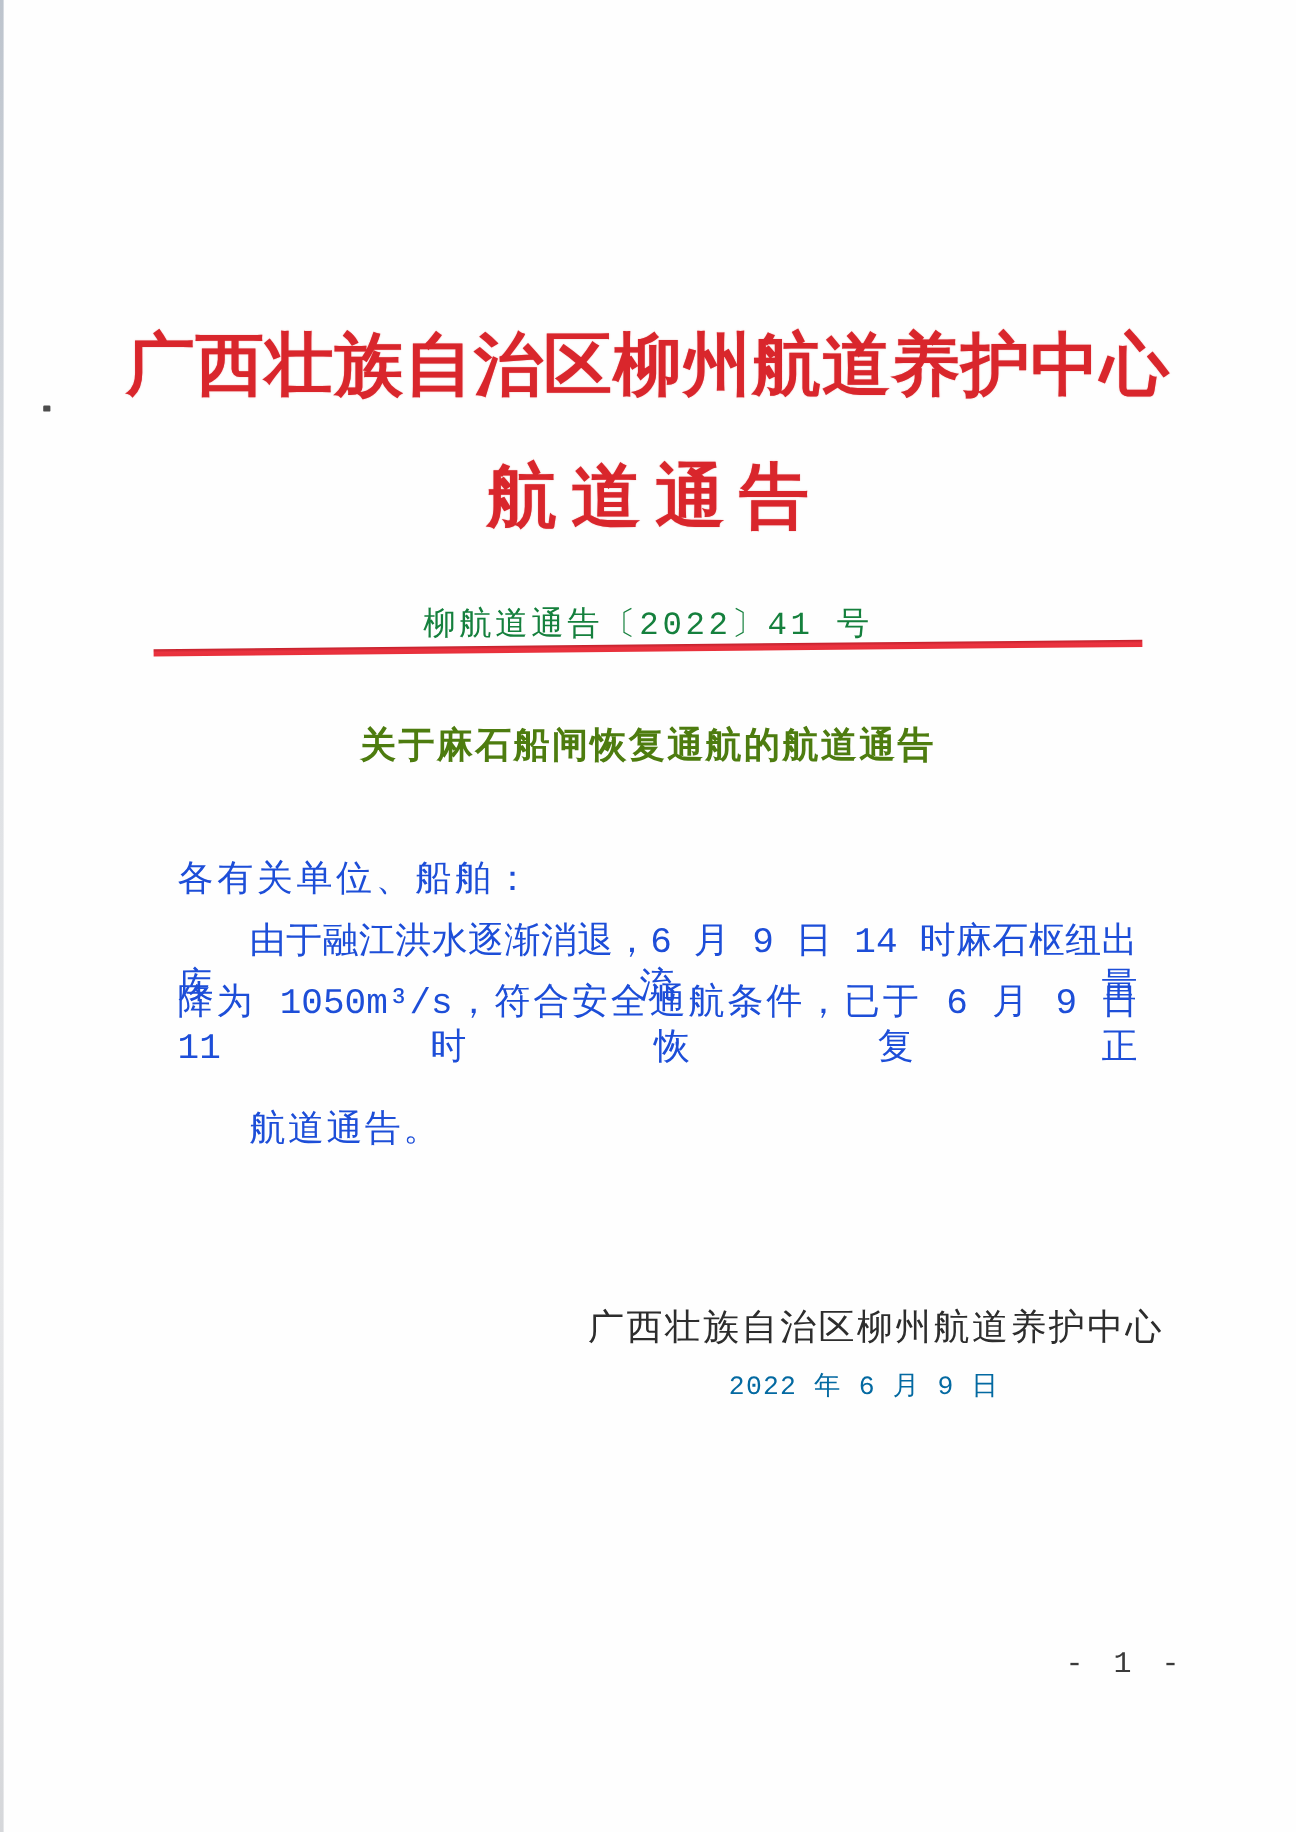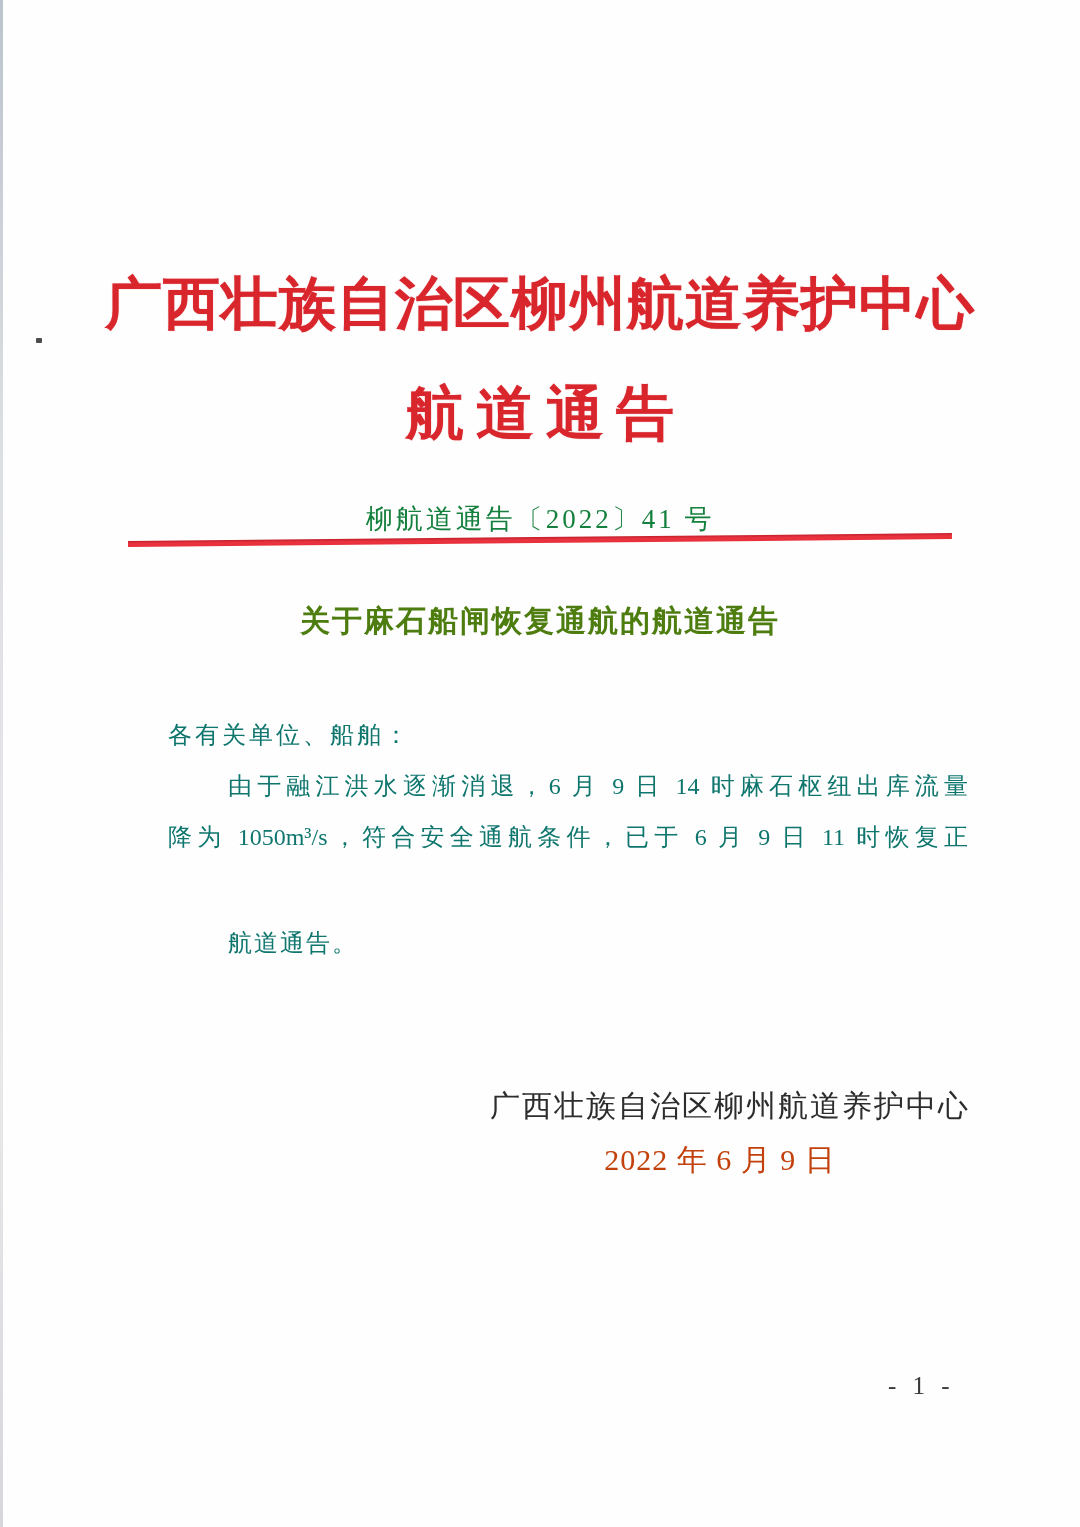--- a/index.html
+++ b/index.html
@@ -7,21 +7,21 @@
     padding: 0;
     background: #e9e9e9;
   }
   .page {
     position: relative;
     width: 1080px;
     height: 1527px;
     margin: 0 auto;
     background: #fefefe;
     overflow: hidden;
-    font-family: Liberation Serif, serif;
+    font-family: Liberation Mono, monospace;
     color: #2f2f2f;
   }
   
   .scan-edge {
     position: absolute;
     left: 0; top: 0;
     width: 3px; height: 100%;
     background: linear-gradient(to bottom,
       rgba(110,125,145,0.45) 0%,
       rgba(120,130,145,0.25) 30%,
@@ -93,25 +93,25 @@
     top: 601px;
     text-align: left;
     font-size: 30px;
     font-weight: bold;
     letter-spacing: 2px;
     color: #4d7c0f;
     white-space: nowrap;
   }
   .body-line {
     position: absolute;
-    left: 168px;
+    left: 148px;
     width: 800px;
-    font-size: 24px;
+    font-size: 30px;
     line-height: 38px;
-    color: #0f766e;
+    color: #1d4ed8;
   }
   .salutation       { top: 716px; letter-spacing: 3px; }
   .line-1           { top: 767px; text-indent: 60px; text-align: justify; text-align-last: justify; }
   .line-2           { top: 818px; text-align: justify; text-align-last: justify; }
   .line-3           { top: 869px; letter-spacing: 2px; }
   .line-4           { top: 924px; text-indent: 60px; letter-spacing: 2px; }
   .signature {
     position: absolute;
     left: 730px;
     transform: translateX(-50%);
@@ -119,23 +119,23 @@
     font-size: 30px;
     letter-spacing: 2px;
     color: #2d2d2d;
     white-space: nowrap;
   }
   .doc-date {
     position: absolute;
     left: 720px;
     transform: translateX(-50%);
     top: 1140px;
-    font-size: 30px;
+    font-size: 22px;
     letter-spacing: 1px;
-    color: #c2410c;
+    color: #0369a1;
     white-space: nowrap;
     text-align: center;
   }
   .page-number {
     position: absolute;
     left: 888px;
     top: 1372px;
     font-size: 25px;
     letter-spacing: 5px;
     color: #3a3a3a;

